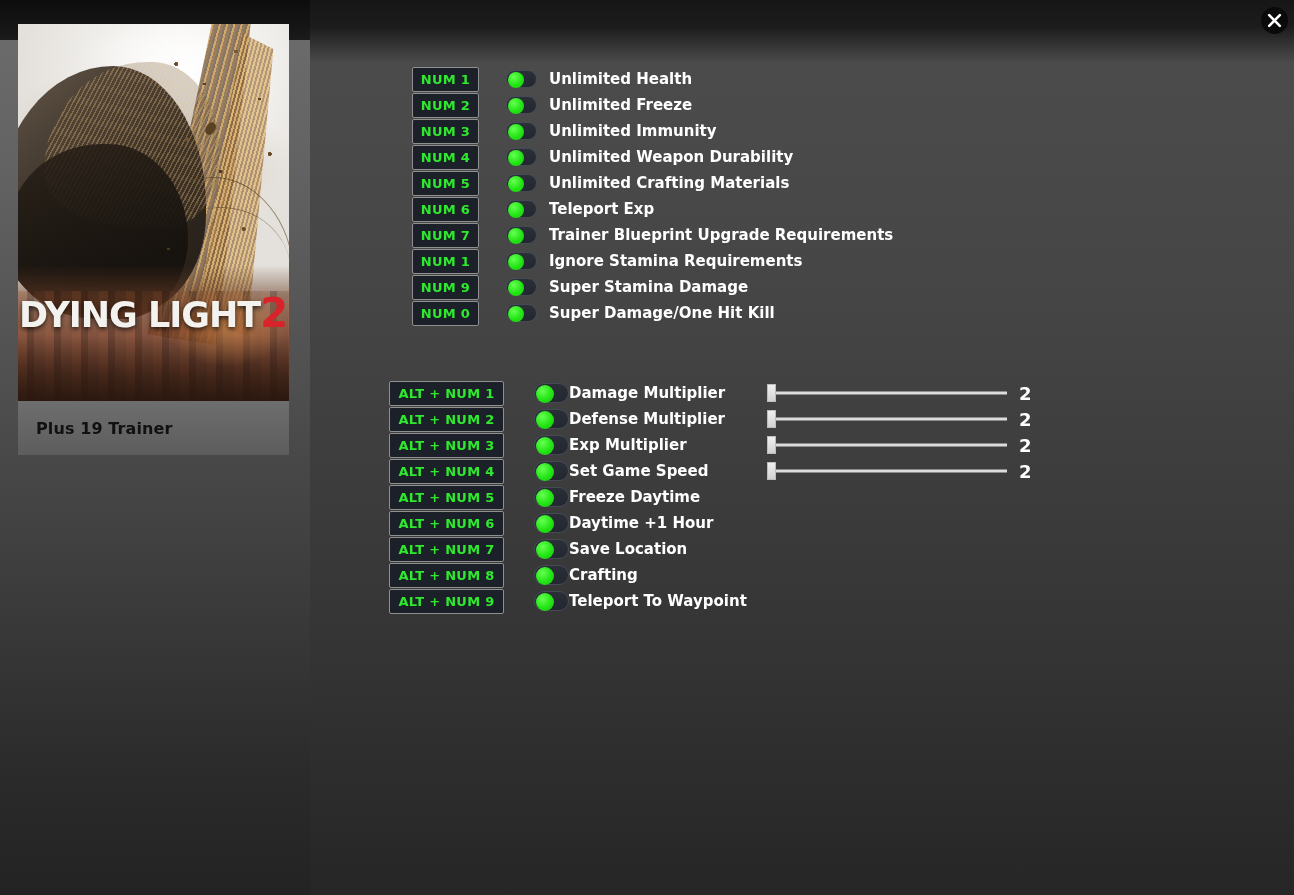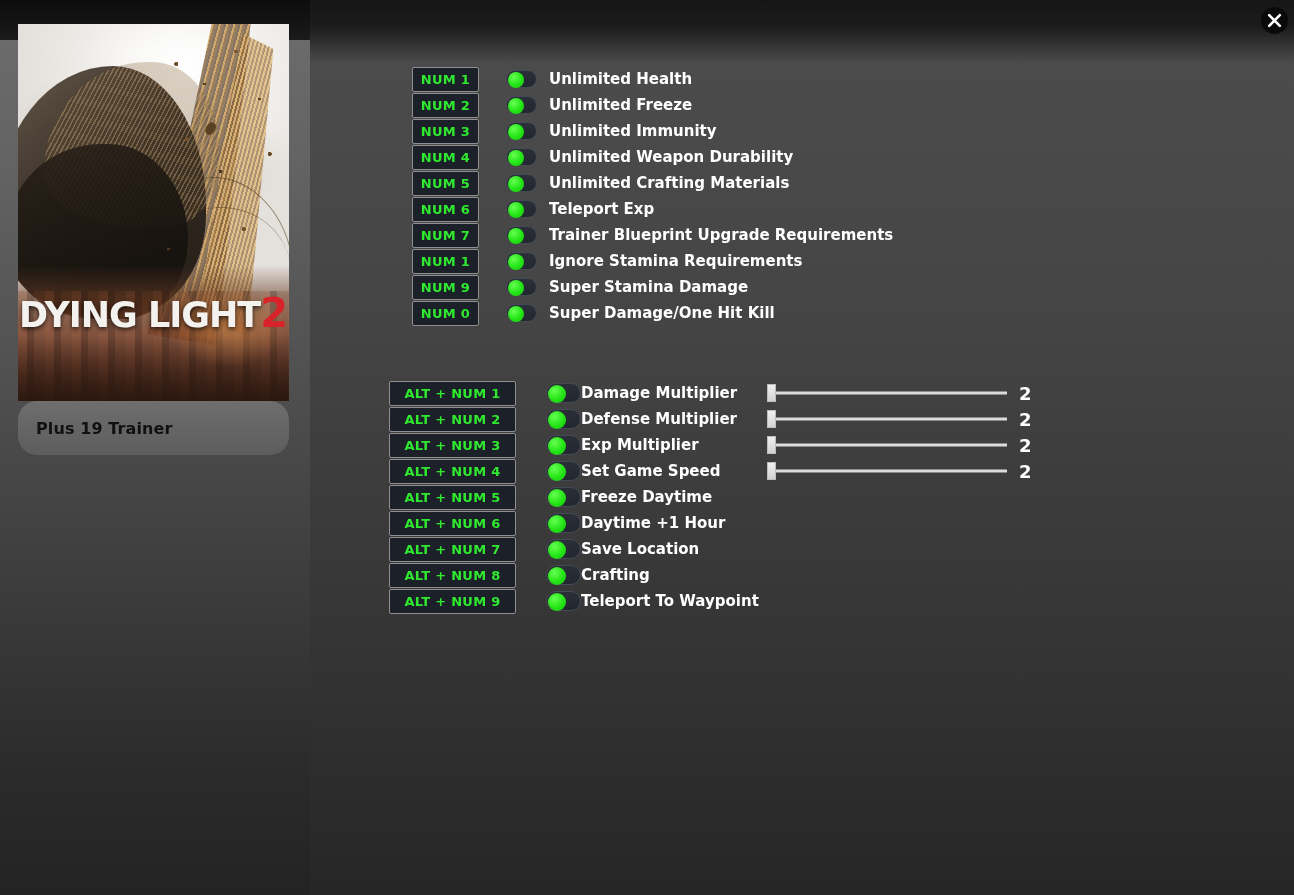--- a/index.html
+++ b/index.html
@@ -224,21 +224,20 @@
     font-weight: 700;
   }
 
   
   #cover-caption {
     width: 271px; height: 54px;
     background: linear-gradient(to bottom, #6e6e6e 0%, #5d5d5d 100%);
     display: flex;
     align-items: center;
     padding-left: 18px;
-    border-radius: 19px;
   }
   #cover-caption span {
     color: #111111;
     font-size: 16px;
     font-weight: 700;
     letter-spacing: .1px;
   }
 
   
   #sections { position: absolute; left: 0; top: 0; z-index: 30; }
@@ -264,21 +263,21 @@
     font-size: 13px;
     font-weight: 700;
     text-align: center;
     line-height: 1;
     padding: 5px 0 5px;
     letter-spacing: .3px;
     cursor: pointer;
     flex: none;
   }
   #section-1 .hotkey { width: 67px; }
-  #section-2 .hotkey { width: 127px; }
+  #section-2 .hotkey { width: 115px; }
 
   
   .toggle {
     position: relative;
     border-radius: 11px;
     background: linear-gradient(to bottom, #2a2f38 0%, #23272f 100%);
     border: 1px solid #454b55;
     flex: none;
     cursor: pointer;
   }

